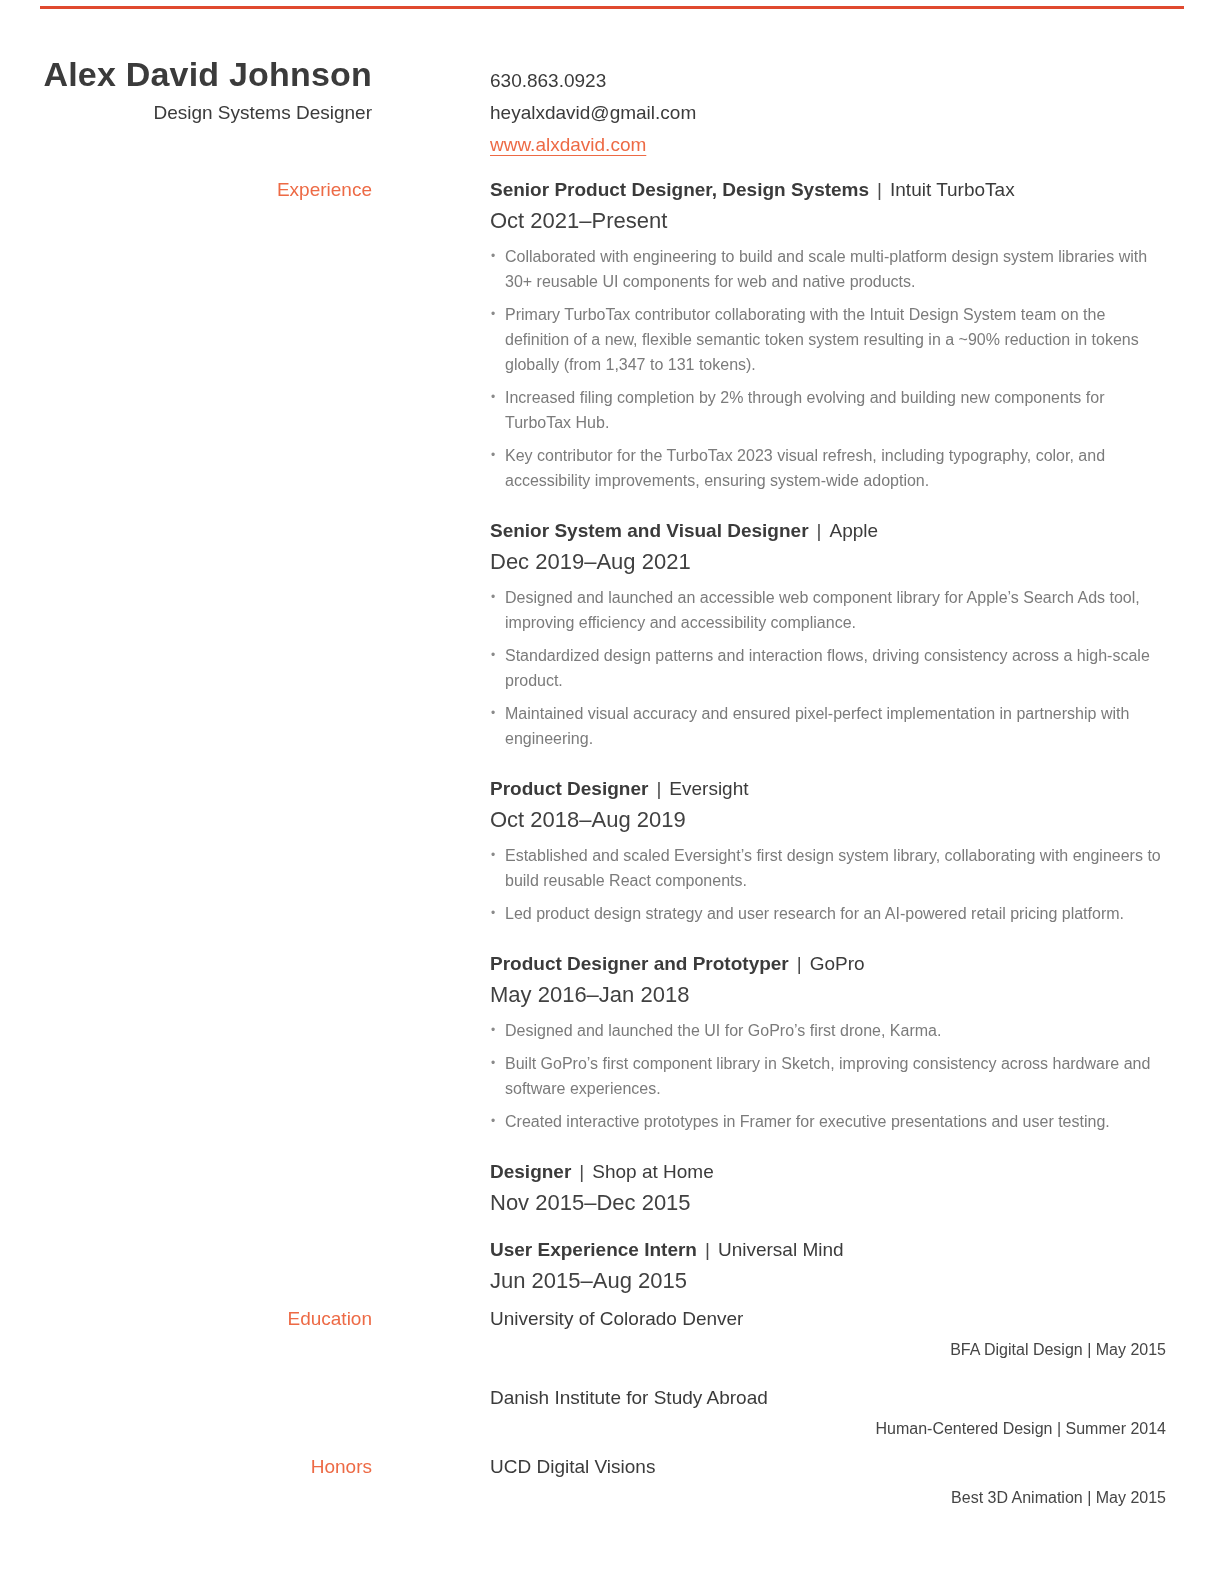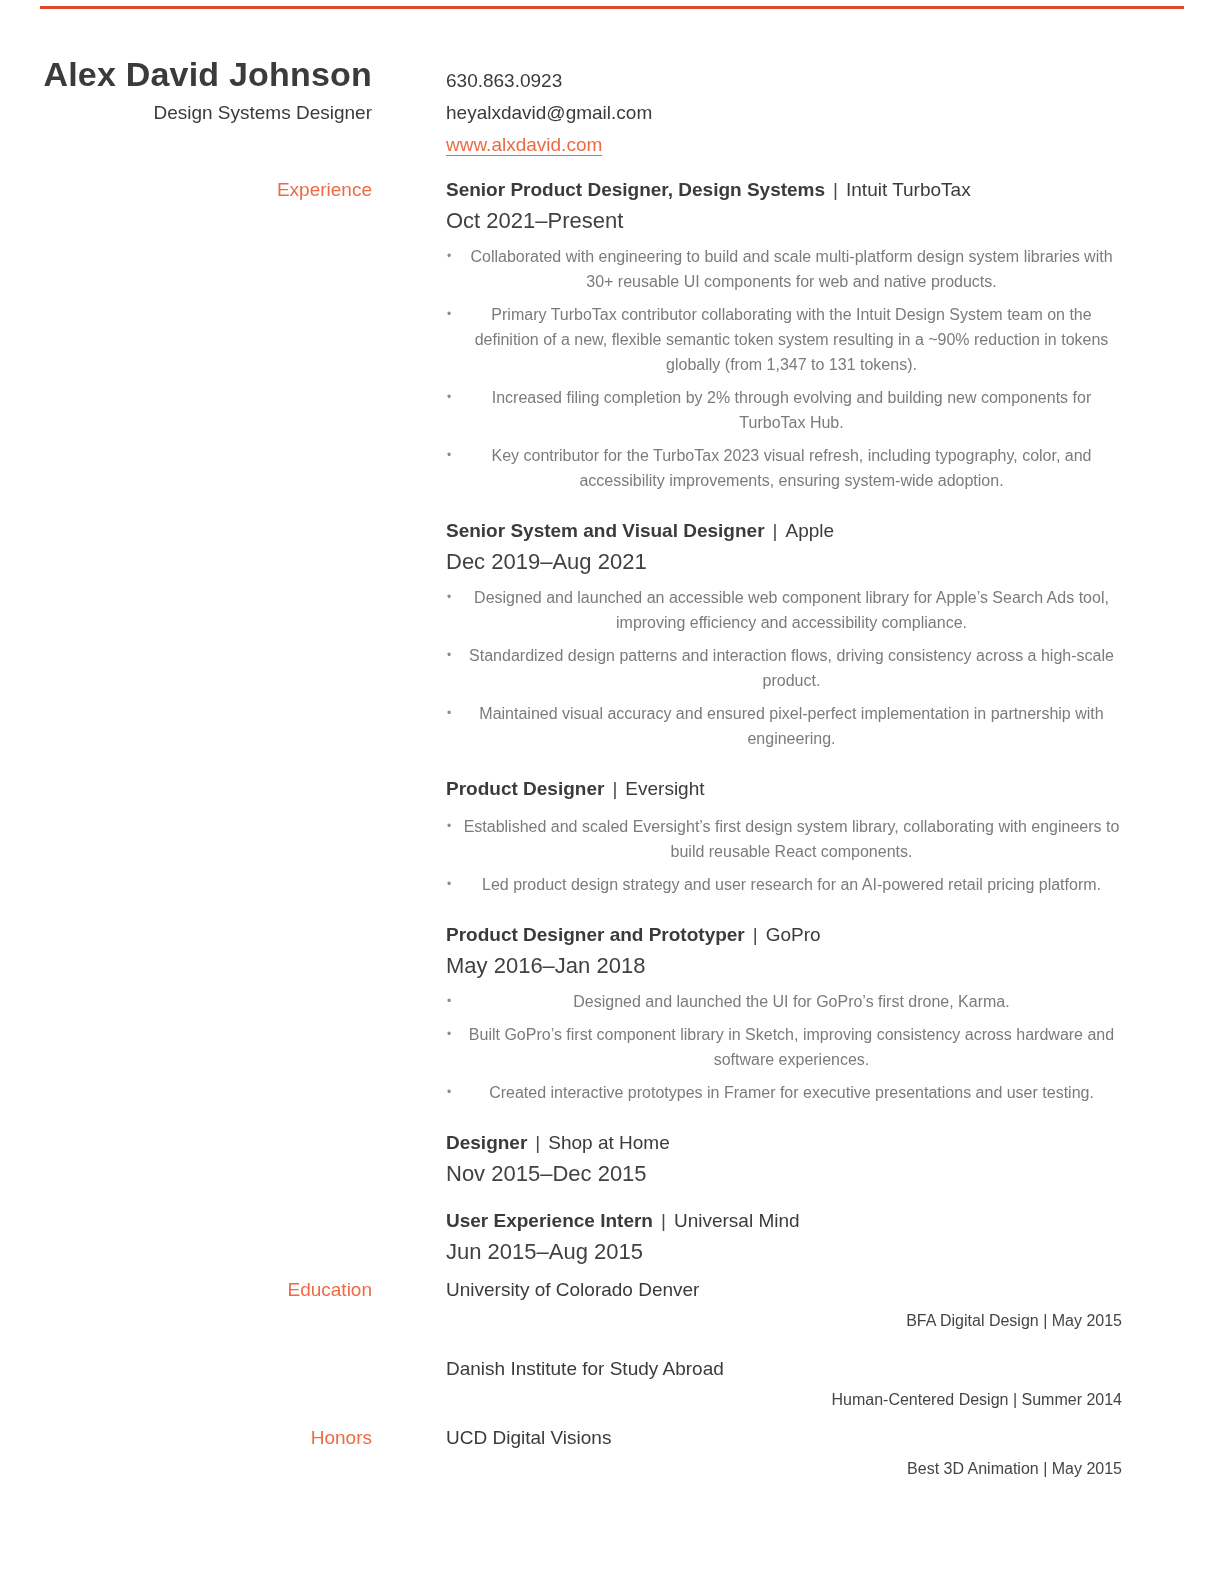--- a/index.html
+++ b/index.html
@@ -18,21 +18,21 @@
     position: absolute;
     top: 6px;
     left: 40px;
     right: 40px;
     height: 3px;
     background: #e0492f;
   }
   .row {
     display: grid;
     grid-template-columns: 332px 676px;
-    column-gap: 74px;
+    column-gap: 118px;
     align-items: start;
   }
   
   .identity { text-align: right; }
   .name {
     font-size: 34px;
     font-weight: 700;
     line-height: 44px;
     color: #3b3b3b;
     letter-spacing: 0.2px;
@@ -81,21 +81,20 @@
   ul.bullets {
     list-style: none;
     margin-top: 14px;
   }
   ul.bullets li {
     position: relative;
     padding-left: 15px;
     font-size: 16px;
     line-height: 25px;
     color: #7b7b7b;
-    text-align: center;
   }
   ul.bullets li + li { margin-top: 8px; }
   ul.bullets li::before {
     content: "\2022";
     position: absolute;
     left: 1px;
     top: 0;
     font-size: 12px;
     color: #8a8a8a;
   }
@@ -152,20 +151,21 @@
         <div class="dates">Dec 2019–Aug 2021</div>
         <ul class="bullets">
           <li>Designed and launched an accessible web component library for Apple’s Search Ads tool, improving efficiency and accessibility compliance.</li>
           <li>Standardized design patterns and interaction flows, driving consistency across a high-scale product.</li>
           <li>Maintained visual accuracy and ensured pixel-perfect implementation in partnership with engineering.</li>
         </ul>
       </div>
 
       <div class="job">
         <div class="entry-title"><span class="role">Product Designer</span><span class="pipe">|</span><span class="company">Eversight</span></div>
+        <div class="dates">Oct 2018–Aug 2019</div>
         <ul class="bullets">
           <li>Established and scaled Eversight’s first design system library, collaborating with engineers to build reusable React components.</li>
           <li>Led product design strategy and user research for an AI-powered retail pricing platform.</li>
         </ul>
       </div>
 
       <div class="job">
         <div class="entry-title"><span class="role">Product Designer and Prototyper</span><span class="pipe">|</span><span class="company">GoPro</span></div>
         <div class="dates">May 2016–Jan 2018</div>
         <ul class="bullets">

